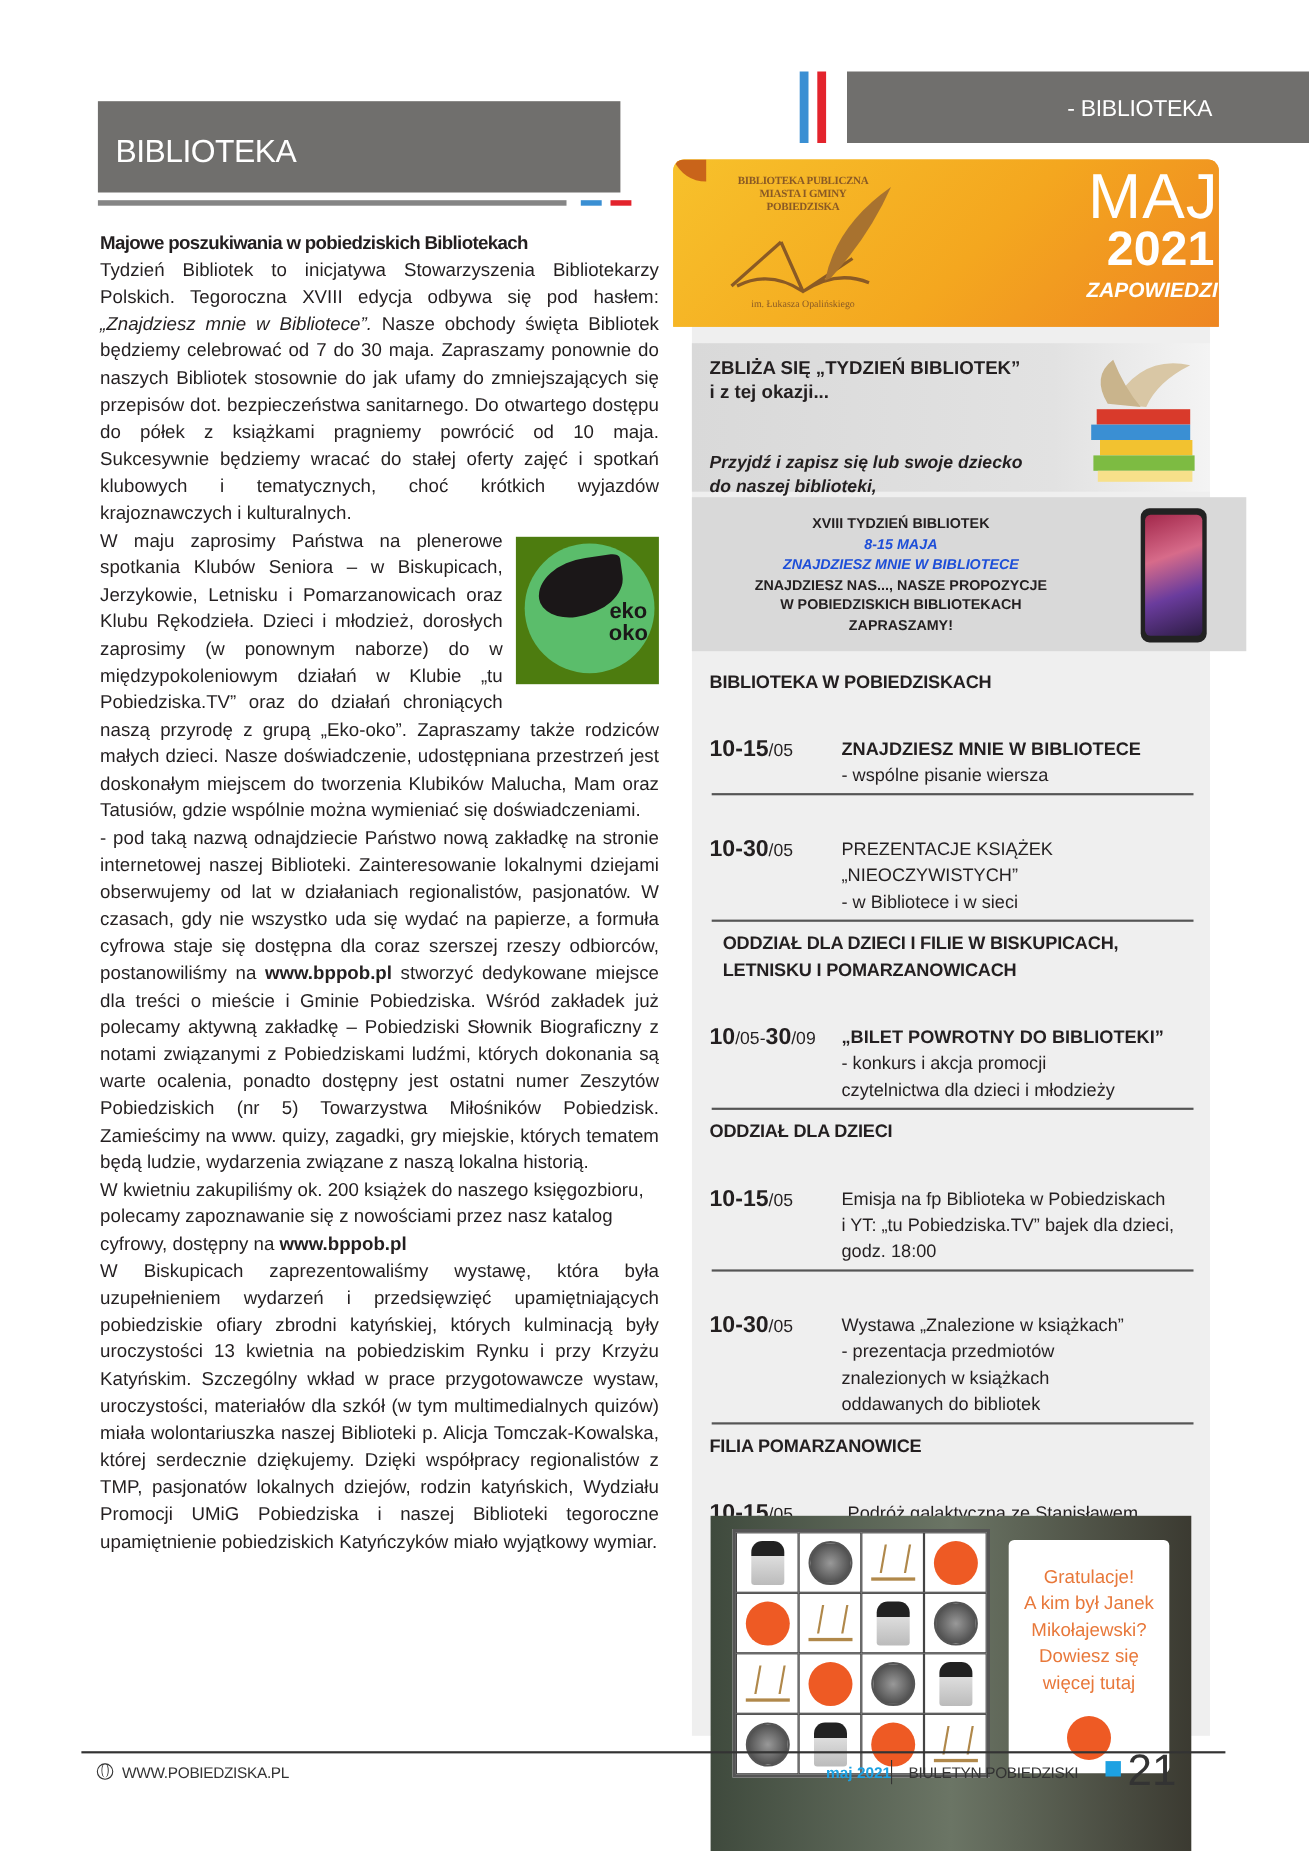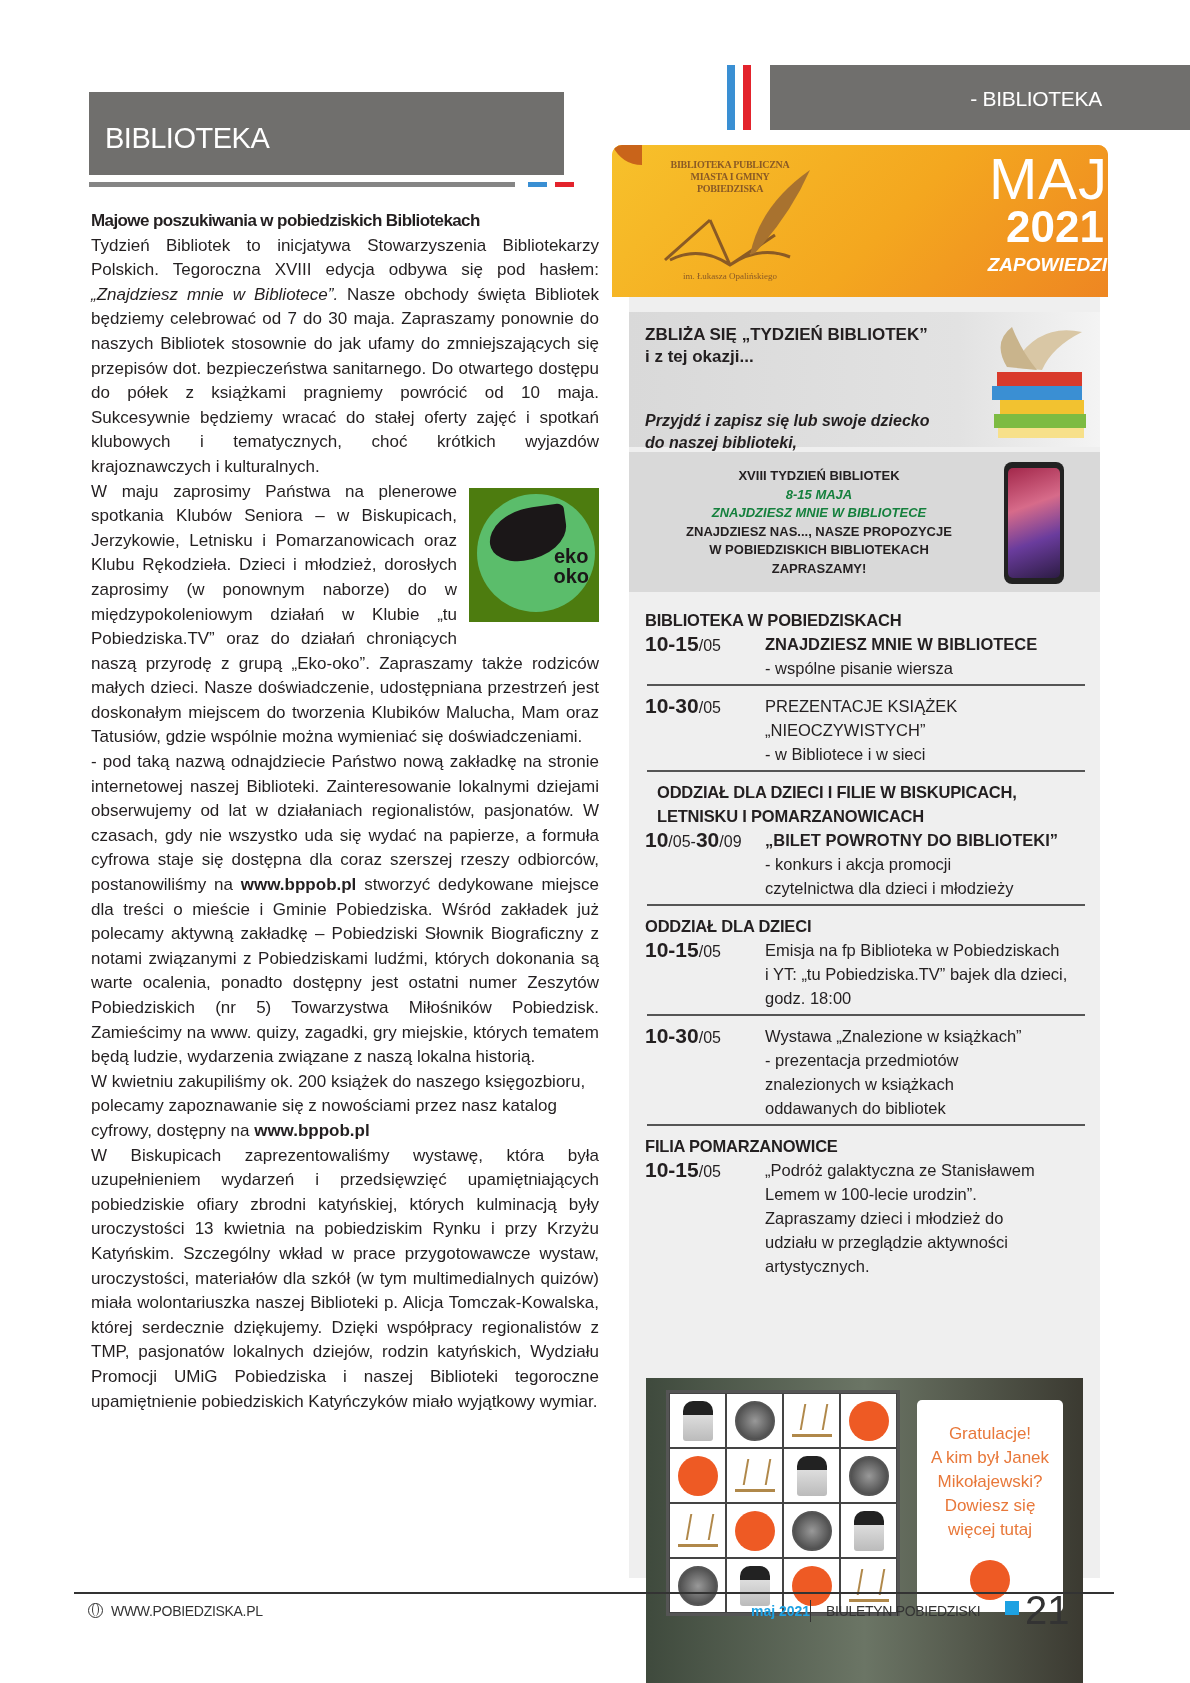--- a/index.html
+++ b/index.html
@@ -43,30 +43,30 @@
   .maj { position: absolute; right: 82px; top: 150px; color: #fff; font-size: 58px; line-height: 58px; letter-spacing: 1px; }
   .year { position: absolute; right: 86px; top: 205px; color: #fff; font-size: 44px; font-weight: bold; line-height: 44px; }
   .zap { position: absolute; right: 83px; top: 254px; color: #fff; font-size: 19px; font-weight: bold; font-style: italic; }
 
   .promo { position: absolute; left: 629px; top: 312px; width: 471px; height: 135px; background: linear-gradient(90deg, #d9d9d9 0%, #e2e2e2 70%, #f4f4f4 100%); }
   .promo .t1 { position: absolute; left: 16px; top: 12px; font-weight: bold; font-size: 17px; line-height: 22px; color: #231f20; }
   .promo .t2 { position: absolute; left: 16px; top: 59px; font-weight: bold; font-style: italic; font-size: 16px; line-height: 22px; color: #231f20; margin-top: 39px; }
   .promo .t2 .red { color: #e3232c; }
   .books { position: absolute; right: 8px; top: 10px; width: 110px; height: 118px; }
 
-  .week { position: absolute; left: 629px; top: 452px; width: 471px; height: 140px; background: #d9d9d9; }
+  .week { position: absolute; left: 629px; top: 452px; width: 471px; height: 140px; background: #d9d9d9; padding-left: 33px; }
   .week .lines { position: absolute; left: 0; top: 15px; width: 380px; text-align: center; font-weight: bold; font-size: 13px; line-height: 18.5px; }
-  .week .red { color: #15803d; font-style: italic; }
+  .week .red { color: #1d4ed8; font-style: italic; }
   .phone { position: absolute; right: 36px; top: 10px; width: 60px; height: 122px; background: #222; border-radius: 8px; }
   .phone .screen { position: absolute; left: 4px; top: 6px; right: 4px; bottom: 6px; border-radius: 5px;
                    background: linear-gradient(160deg, #a3284b 0%, #d76b8a 35%, #6a3c9d 65%, #2d1c44 100%); }
 
   .sched { position: absolute; left: 645px; top: 608px; width: 450px; }
   .sec-h { font-weight: bold; font-size: 16.5px; line-height: 24px; letter-spacing: -0.2px; margin-top: 0; }
-  .row { display: flex; font-size: 16.5px; line-height: 24px; }
+  .row { display: flex; font-size: 16.5px; line-height: 24px; margin-top: 37px; }
   .row .date { width: 120px; flex: none; font-size: 16px; }
   .row .date b { font-size: 21px; }
   .row .desc { flex: 1; }
   .row .desc b { font-weight: bold; }
   .sep { height: 2px; background: #555; margin: 4px 10px 8px 2px; }
 
   .quiz { position: absolute; left: 646px; top: 1334px; width: 437px; height: 312px; background: linear-gradient(90deg, #3f4a3d, #6b7565 50%, #3b3a31); margin-top: 44px; }
   .grid { position: absolute; left: 20px; top: 12px; width: 228px; height: 220px; background: #fff; border: 3px solid #555; display: grid; grid-template-columns: repeat(4, 1fr); grid-template-rows: repeat(4, 1fr); }
   .grid .cell { border: 1px solid #444; display: flex; align-items: center; justify-content: center; }
   .tu { width: 40px; height: 40px; border-radius: 50%; background: #ee5a24; }

